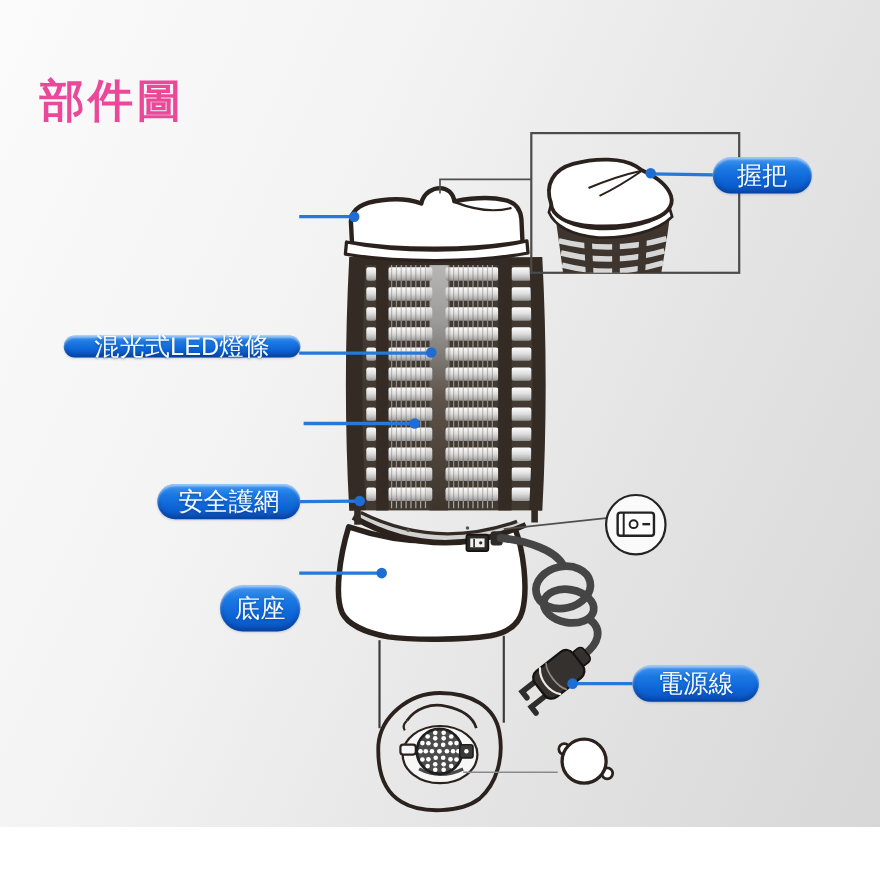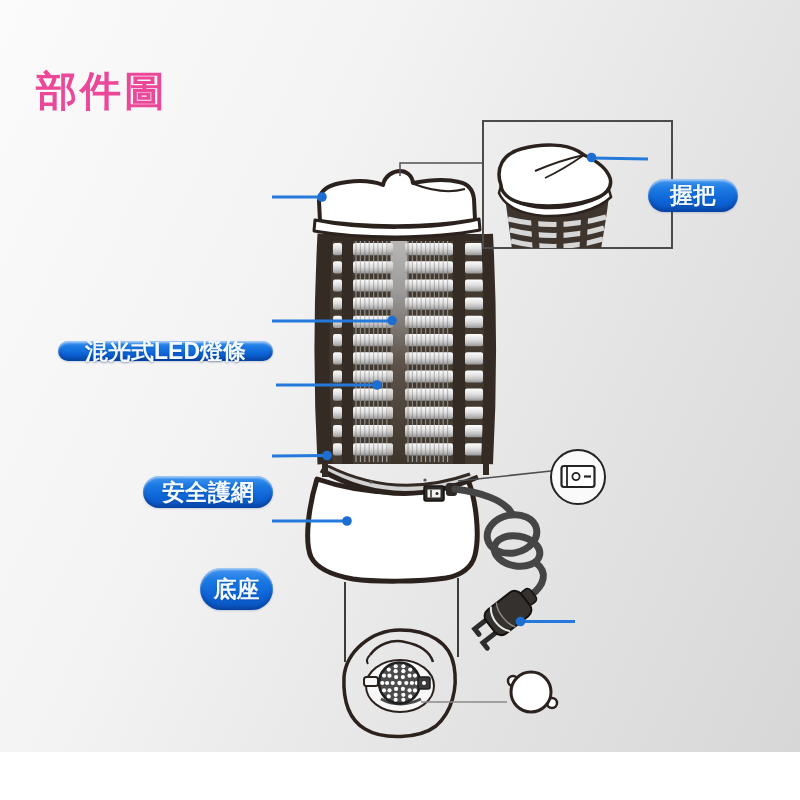--- a/index.html
+++ b/index.html
@@ -6,23 +6,23 @@
   .stage{position:relative;width:800px;height:800px;overflow:hidden;
          font-family:"Liberation Sans","DejaVu Sans",sans-serif;}
   .bg{position:absolute;left:0;top:0;width:800px;height:752px;
       background:linear-gradient(115deg,#fbfbfb 0%,#f3f3f4 35%,#e3e3e4 70%,#d7d7d8 100%);}
   .bg-bottom{position:absolute;left:0;top:752px;width:800px;height:48px;background:#ffffff;}
   .title{position:absolute;left:36px;top:64px;margin:0;font-size:41px;font-weight:bold;
          color:#ec4899;letter-spacing:3px;}
   .art{position:absolute;left:0;top:0;width:800px;height:800px;}
   .pill{position:absolute;display:flex;align-items:center;justify-content:center;
         background:linear-gradient(180deg,#4496f0 0%,#1b79e3 30%,#0d63d5 68%,#0a55c2 100%);
-        border-radius:999px;color:#f3faff;font-weight:bold;font-size:23px;white-space:nowrap;
+        border-radius:999px;color:#f3faff;font-weight:normal;font-size:23px;white-space:nowrap;
         text-shadow:0 1px 2px rgba(0,30,90,.35);
-        box-shadow:inset 0 2px 2px rgba(255,255,255,.5),inset 0 -3px 4px rgba(3,30,90,.35),0 1px 2px rgba(30,60,120,.2);margin-top:36px;}
+        box-shadow:inset 0 2px 2px rgba(255,255,255,.5),inset 0 -3px 4px rgba(3,30,90,.35),0 1px 2px rgba(30,60,120,.2);}
 </style>
 </head>
 <body>
 
 <div class="stage">
   <div class="bg"></div>
   <div class="bg-bottom"></div>
 
   <h1 class="title">部件圖</h1>
 
@@ -288,13 +288,14 @@
       <circle cx="327" cy="455.5" r="4.8"></circle>
         <circle cx="347" cy="521" r="4.8"></circle>
       <circle cx="520.5" cy="621.5" r="4.8"></circle>
     </g>
   </svg>
 
   <div class="pill" style="left:648px;top:143px;width:90px;height:33px;">握把</div>
   <div class="pill" style="left:58px;top:305px;width:215px;height:20px;">混光式LED燈條</div>
   <div class="pill" style="left:143px;top:440px;width:130px;height:32px;">安全護網</div>
   <div class="pill" style="left:200px;top:532px;width:73px;height:42px;">底座</div>
+  <div class="pill" style="left:575px;top:605px;width:115px;height:33px;">電源線</div>
 </div>
 
 </body></html>

